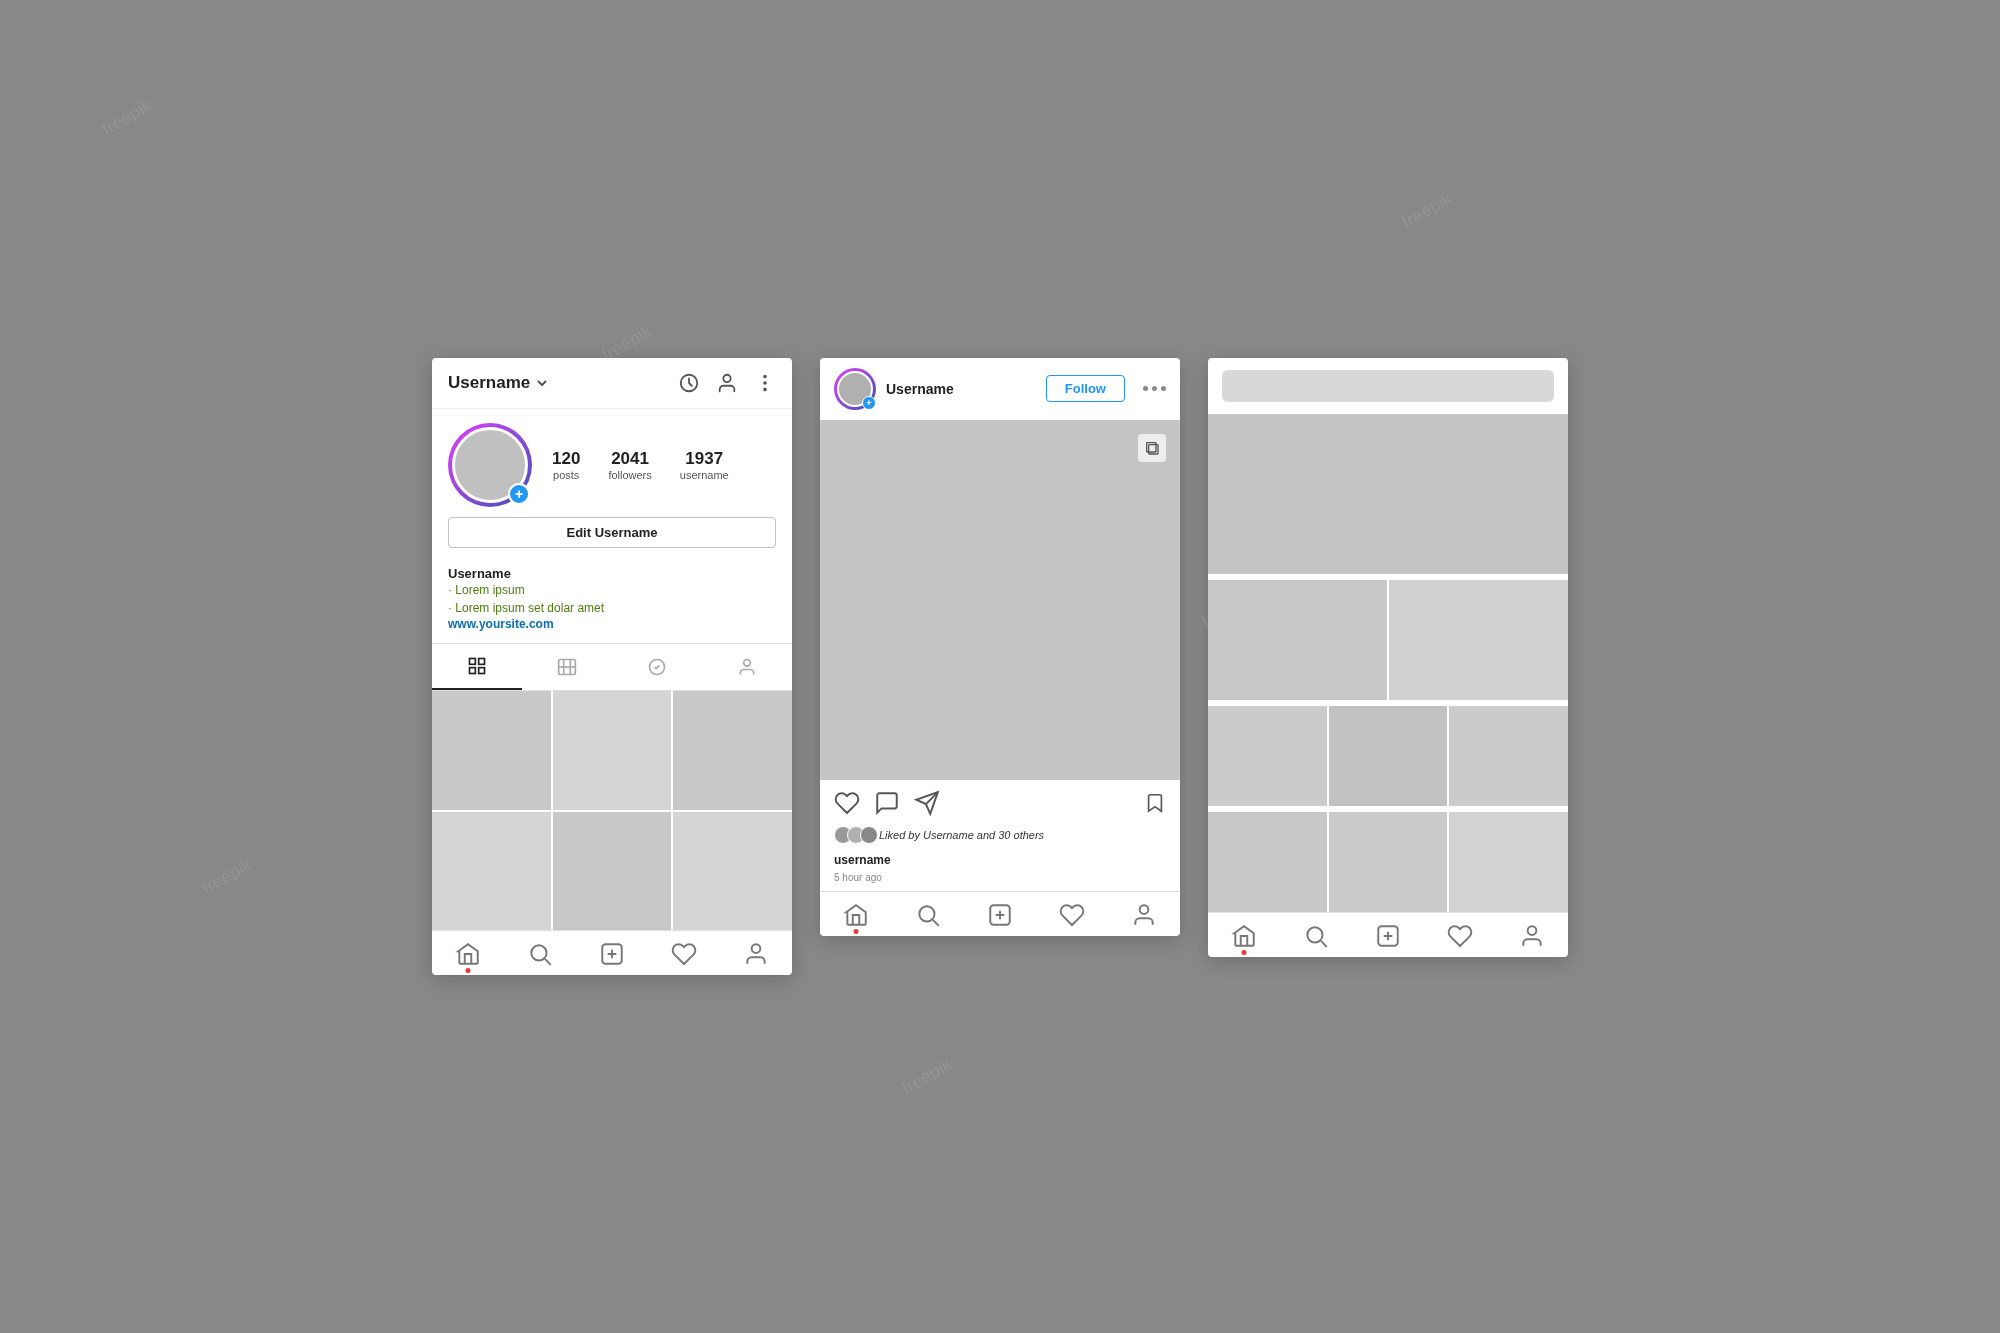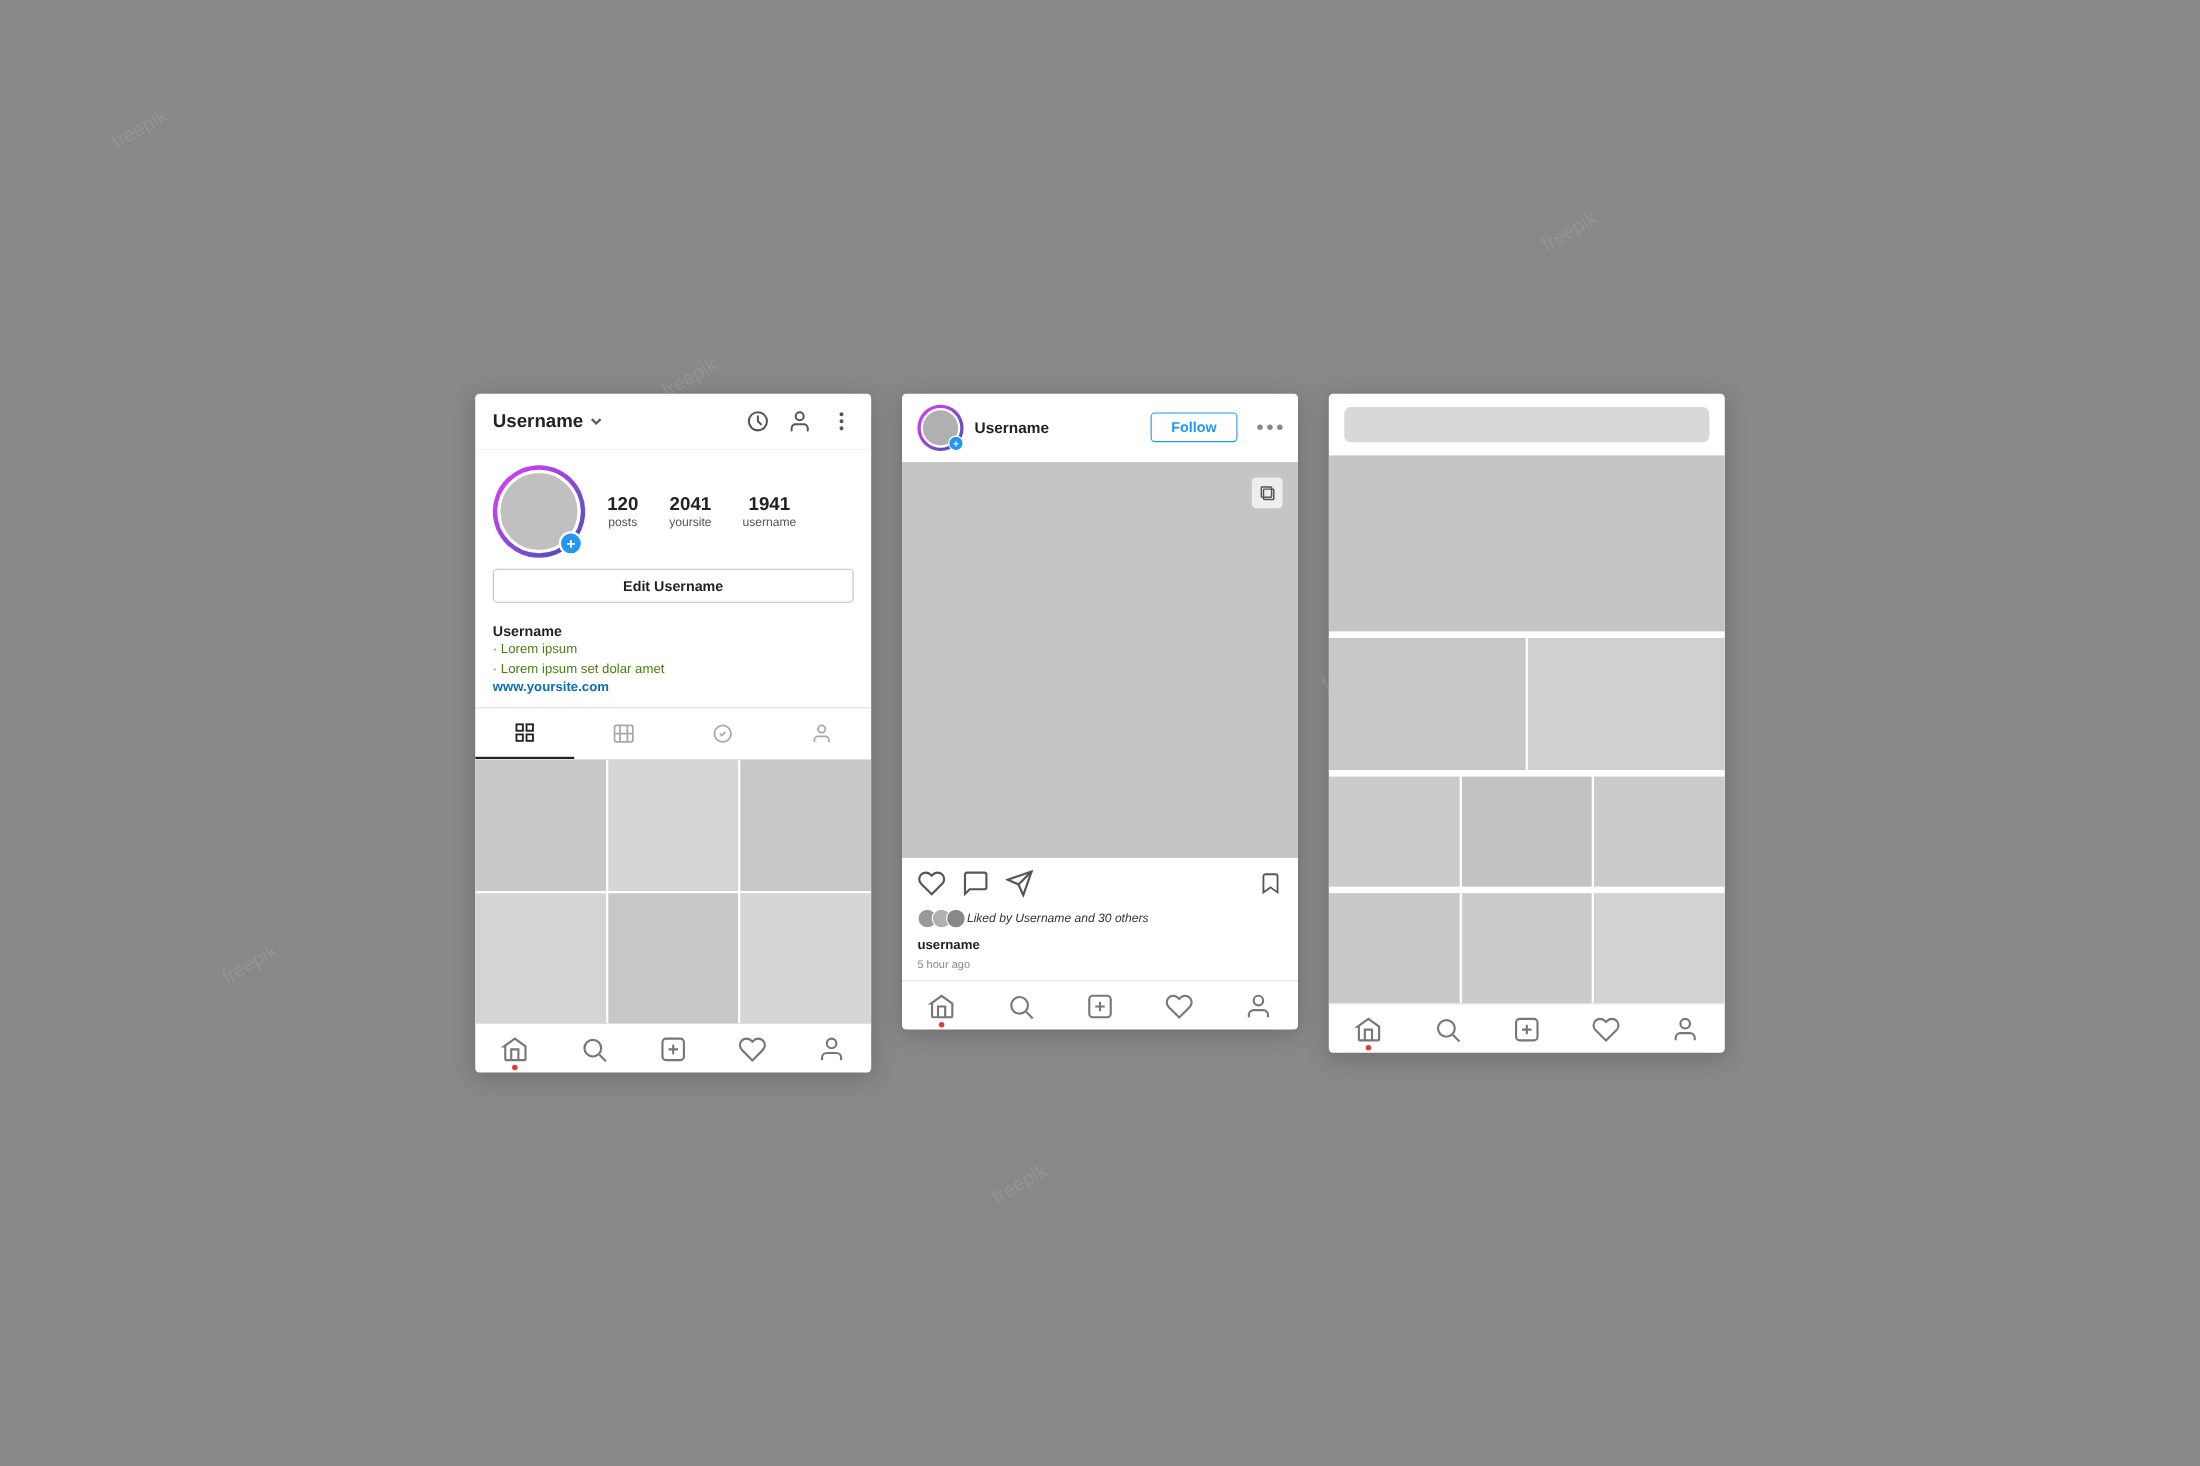--- a/index.html
+++ b/index.html
@@ -484,24 +484,24 @@
           <div class="avatar-plus">+</div>
         </div>
 
         <div class="stats-row">
           <div class="stat-item">
             <span class="stat-number">120</span>
             <span class="stat-label">posts</span>
           </div>
           <div class="stat-item">
             <span class="stat-number">2041</span>
-            <span class="stat-label">yoursite</span>
+            <span class="stat-label">followers</span>
           </div>
           <div class="stat-item">
-            <span class="stat-number">1941</span>
+            <span class="stat-number">1937</span>
             <span class="stat-label">username</span>
           </div>
         </div>
       </div>
       <button class="edit-profile-btn">Edit Username</button>
     </div>
 
     <div class="profile-bio">
       <div class="bio-username">Username</div>
       <div class="bio-text">· Lorem ipsum</div>

